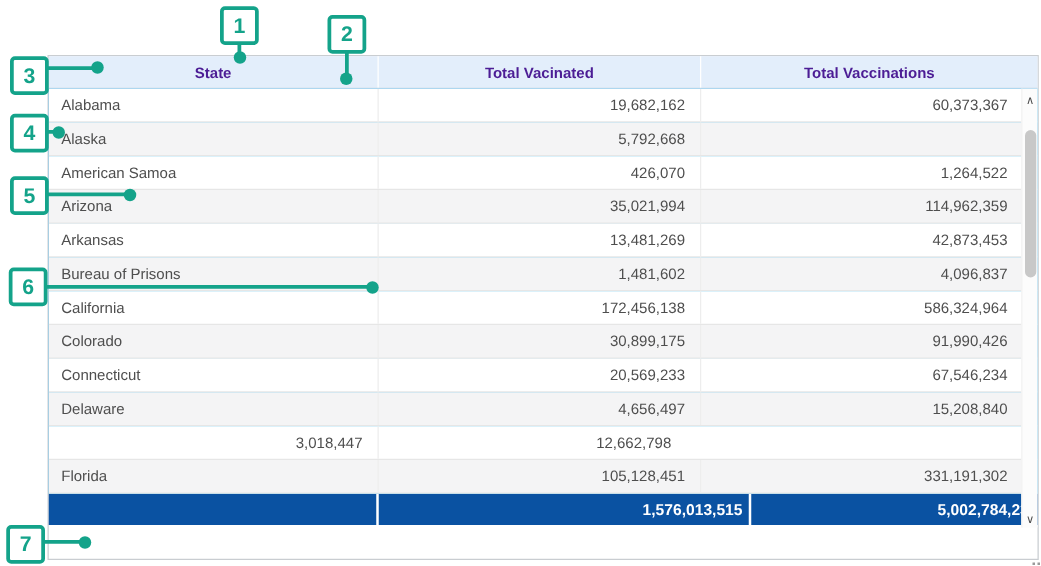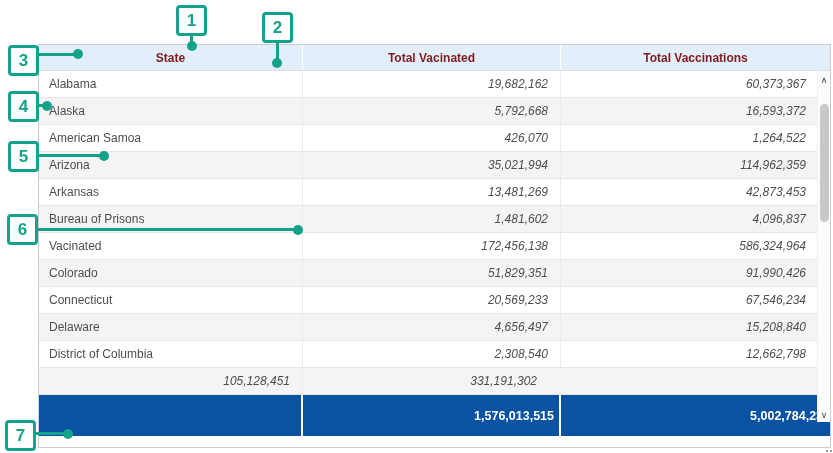--- a/index.html
+++ b/index.html
@@ -23,42 +23,43 @@
   .table-wrap{
     position:absolute;left:38px;top:44px;width:793px;height:404px;
     border:1px solid var(--border);background:#fff;
   }
   .thead{
     display:grid;grid-template-columns:264px 258px 1fr;height:26px;
     background:var(--header-bg);border-bottom:1px solid #d9e2ec;
   }
   .th{
     display:flex;align-items:center;justify-content:center;
-    font-size:12px;font-weight:bold;color:#7f1d1d;
+    font-size:12px;font-weight:bold;color:#4c1d95;
     border-right:1px solid #ffffff;
   }
   .th:last-child{border-right:none;}
 
   .tbody{position:relative;height:324px;overflow:hidden;background:#0ea5e9;}
   .row{
     display:grid;grid-template-columns:264px 258px 1fr;height:27px;
     border-bottom:1px solid var(--row-line);background:#fff;
   }
   .row.alt{background:var(--row-alt);}
   .cell{
     display:flex;align-items:center;font-size:12px;color:var(--text);
     border-right:1px solid var(--col-line);overflow:hidden;white-space:nowrap;
   }
   .cell.state{padding-left:10px;justify-content:flex-start;}
-  .cell.num{justify-content:flex-end;padding-right:12px;font-style:italic;}
+  .cell.num{justify-content:flex-end;padding-right:12px;}
   .cell.last{border-right:none;padding-right:24px;}
 
   .tfoot{
-    display:grid;grid-template-columns:264px 258px 1fr;height:41px;
+    display:grid;grid-template-columns:264px 258px 1fr;height:25px;
     background:var(--footer-bg);
+    gap:40px;
   }
   .fcell{
     display:flex;align-items:center;justify-content:flex-end;
     color:#ffffff;font-weight:bold;font-size:12.5px;
     border-right:2px solid #ffffff;
   }
   .fcell.c2{padding-right:5px;}
   .fcell.c3{border-right:none;}
 
   
@@ -134,21 +135,20 @@
 
   <div class="tbody" id="table-body">
       <div class="row">
         <div class="cell state">Alabama</div>
         <div class="cell num">19,682,162</div>
         <div class="cell num last">60,373,367</div>
       </div>
       <div class="row alt">
         <div class="cell state">Alaska</div>
         <div class="cell num">5,792,668</div>
-        <div class="cell num last">16,593,372</div>
       </div>
       <div class="row">
         <div class="cell state">American Samoa</div>
         <div class="cell num">426,070</div>
         <div class="cell num last">1,264,522</div>
       </div>
       <div class="row alt">
         <div class="cell state">Arizona</div>
         <div class="cell num">35,021,994</div>
         <div class="cell num last">114,962,359</div>
@@ -157,45 +157,45 @@
         <div class="cell state">Arkansas</div>
         <div class="cell num">13,481,269</div>
         <div class="cell num last">42,873,453</div>
       </div>
       <div class="row alt">
         <div class="cell state">Bureau of Prisons</div>
         <div class="cell num">1,481,602</div>
         <div class="cell num last">4,096,837</div>
       </div>
       <div class="row">
-        <div class="cell state">Vacinated</div>
+        <div class="cell state">California</div>
         <div class="cell num">172,456,138</div>
         <div class="cell num last">586,324,964</div>
       </div>
       <div class="row alt">
         <div class="cell state">Colorado</div>
-        <div class="cell num">51,829,351</div>
+        <div class="cell num">30,899,175</div>
         <div class="cell num last">91,990,426</div>
       </div>
       <div class="row">
         <div class="cell state">Connecticut</div>
         <div class="cell num">20,569,233</div>
         <div class="cell num last">67,546,234</div>
       </div>
       <div class="row alt">
         <div class="cell state">Delaware</div>
         <div class="cell num">4,656,497</div>
         <div class="cell num last">15,208,840</div>
       </div>
       <div class="row">
-        <div class="cell state">District of Columbia</div>
-        <div class="cell num">2,308,540</div>
+        <div class="cell num">3,018,447</div>
         <div class="cell num last">12,662,798</div>
       </div>
       <div class="row alt">
+        <div class="cell state">Florida</div>
         <div class="cell num">105,128,451</div>
         <div class="cell num last">331,191,302</div>
       </div>
     </div>
 
   <div class="tfoot">
     <div class="fcell c1"></div>
     <div class="fcell c2">1,576,013,515</div>
     <div class="fcell c3">5,002,784,231</div>
   </div>

